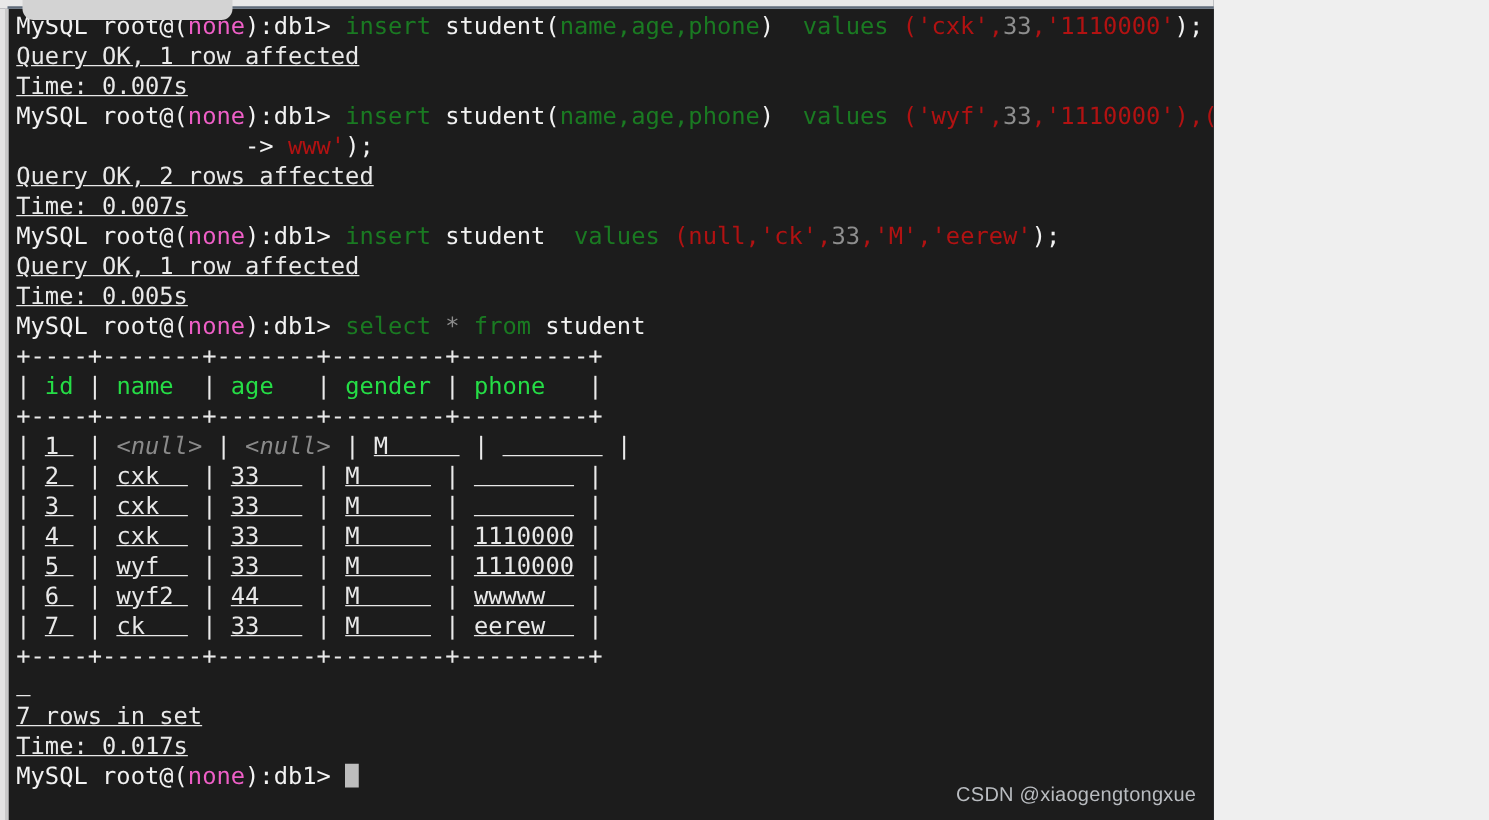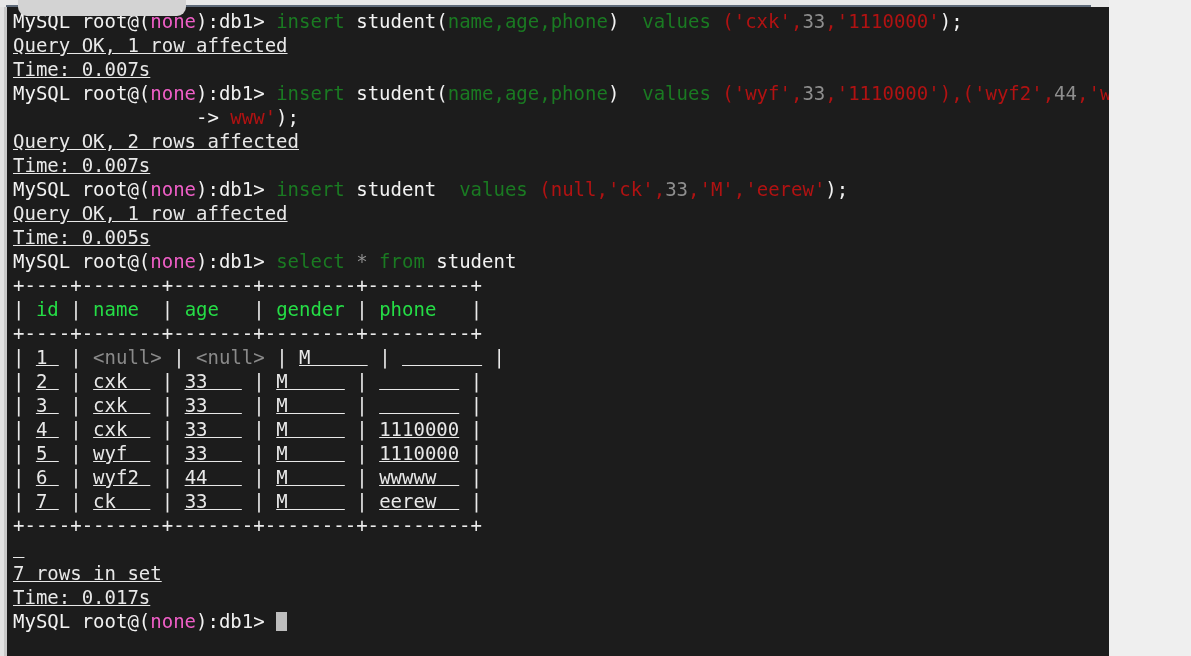--- a/index.html
+++ b/index.html
@@ -11,21 +11,21 @@
     width: 1191px;
     height: 656px;
     overflow: hidden;
     font-family: "DejaVu Sans Mono", "Liberation Mono", monospace;
   }
 
   #terminal-window {
     position: absolute;
     left: 0;
     top: 0;
-    width: 1109px;
+    width: 971px;
     height: 656px;
     background: #0f172a;
     overflow: hidden;
   }
 
   
   #titlebar-strip {
     position: absolute;
     left: 0; top: 0;
     width: 1191px; height: 7px;
@@ -90,21 +90,21 @@
   
   .c-default { color: #e8e8e8; text-decoration: underline; }
   .c-white   { color: #f2f2f2; }
   .c-magenta { color: #ef5fc7; }
   .c-kw      { color: #1a7a22; }
   .c-str     { color: #b11212; }
   .c-num     { color: #8e8e8e; }
   .c-gray    { color: #8e8e8e; }
   .c-hdr     { color: #25dd46; }
   .c-border  { color: #eaeaea; }
-  .c-null    { color: #8a8a8a; }
+  .c-null    { color: #8a8a8a; font-style: italic; }
 
   #cursor {
     display: inline-block;
     width: 11px;
     height: 19px;
     background: #bdbdbd;
     vertical-align: -3px;
   }
 
   #watermark {
@@ -127,14 +127,15 @@
   <div id="edge-right"></div>
 
   <div id="screen">
     <div id="console"><div class="line"><span class="c-white">MySQL root@(</span><span class="c-magenta">none</span><span class="c-white">):db1&gt; </span><span class="c-kw">insert</span><span class="c-white"> student(</span><span class="c-kw">name,age,phone</span><span class="c-white">) </span><span class="c-kw"> values</span><span class="c-str"> (</span><span class="c-str">'cxk'</span><span class="c-str">,</span><span class="c-num">33</span><span class="c-str">,</span><span class="c-str">'1110000'</span><span class="c-white">);</span></div><div class="line"><span class="c-default">Query OK, 1 row affected</span></div><div class="line"><span class="c-default">Time: 0.007s</span></div><div class="line"><span class="c-white">MySQL root@(</span><span class="c-magenta">none</span><span class="c-white">):db1&gt; </span><span class="c-kw">insert</span><span class="c-white"> student(</span><span class="c-kw">name,age,phone</span><span class="c-white">) </span><span class="c-kw"> values</span><span class="c-str"> (</span><span class="c-str">'wyf'</span><span class="c-str">,</span><span class="c-num">33</span><span class="c-str">,</span><span class="c-str">'1110000'</span><span class="c-str">),(</span><span class="c-str">'wyf2'</span><span class="c-str">,</span><span class="c-num">44</span><span class="c-str">,</span><span class="c-str">'ww</span></div><div class="line"><span class="c-white">                -&gt; </span><span class="c-str">www'</span><span class="c-white">);</span></div><div class="line"><span class="c-default">Query OK, 2 rows affected</span></div><div class="line"><span class="c-default">Time: 0.007s</span></div><div class="line"><span class="c-white">MySQL root@(</span><span class="c-magenta">none</span><span class="c-white">):db1&gt; </span><span class="c-kw">insert</span><span class="c-white"> student </span><span class="c-kw"> values</span><span class="c-str"> (</span><span class="c-str">null</span><span class="c-str">,</span><span class="c-str">'ck'</span><span class="c-str">,</span><span class="c-num">33</span><span class="c-str">,</span><span class="c-str">'M'</span><span class="c-str">,</span><span class="c-str">'eerew'</span><span class="c-white">);</span></div><div class="line"><span class="c-default">Query OK, 1 row affected</span></div><div class="line"><span class="c-default">Time: 0.005s</span></div><div class="line"><span class="c-white">MySQL root@(</span><span class="c-magenta">none</span><span class="c-white">):db1&gt; </span><span class="c-kw">select</span><span class="c-gray"> * </span><span class="c-kw">from</span><span class="c-white"> student</span></div><div class="line"><span class="c-border">+----+-------+-------+--------+---------+</span></div><div class="line"><span class="c-border">| </span><span class="c-hdr">id</span><span class="c-border"> | </span><span class="c-hdr">name </span><span class="c-border"> | </span><span class="c-hdr">age  </span><span class="c-border"> | </span><span class="c-hdr">gender</span><span class="c-border"> | </span><span class="c-hdr">phone  </span><span class="c-border"> |</span></div><div class="line"><span class="c-border">+----+-------+-------+--------+---------+</span></div><div class="line"><span class="c-border">| </span><span class="c-default">1 </span><span class="c-border"> | </span><span class="c-null">&lt;null&gt;</span><span class="c-border"> | </span><span class="c-null">&lt;null&gt;</span><span class="c-border"> | </span><span class="c-default">M     </span><span class="c-border"> | </span><span class="c-default">       </span><span class="c-border"> |</span></div><div class="line"><span class="c-border">| </span><span class="c-default">2 </span><span class="c-border"> | </span><span class="c-default">cxk  </span><span class="c-border"> | </span><span class="c-default">33   </span><span class="c-border"> | </span><span class="c-default">M     </span><span class="c-border"> | </span><span class="c-default">       </span><span class="c-border"> |</span></div><div class="line"><span class="c-border">| </span><span class="c-default">3 </span><span class="c-border"> | </span><span class="c-default">cxk  </span><span class="c-border"> | </span><span class="c-default">33   </span><span class="c-border"> | </span><span class="c-default">M     </span><span class="c-border"> | </span><span class="c-default">       </span><span class="c-border"> |</span></div><div class="line"><span class="c-border">| </span><span class="c-default">4 </span><span class="c-border"> | </span><span class="c-default">cxk  </span><span class="c-border"> | </span><span class="c-default">33   </span><span class="c-border"> | </span><span class="c-default">M     </span><span class="c-border"> | </span><span class="c-default">1110000</span><span class="c-border"> |</span></div><div class="line"><span class="c-border">| </span><span class="c-default">5 </span><span class="c-border"> | </span><span class="c-default">wyf  </span><span class="c-border"> | </span><span class="c-default">33   </span><span class="c-border"> | </span><span class="c-default">M     </span><span class="c-border"> | </span><span class="c-default">1110000</span><span class="c-border"> |</span></div><div class="line"><span class="c-border">| </span><span class="c-default">6 </span><span class="c-border"> | </span><span class="c-default">wyf2 </span><span class="c-border"> | </span><span class="c-default">44   </span><span class="c-border"> | </span><span class="c-default">M     </span><span class="c-border"> | </span><span class="c-default">wwwww  </span><span class="c-border"> |</span></div><div class="line"><span class="c-border">| </span><span class="c-default">7 </span><span class="c-border"> | </span><span class="c-default">ck   </span><span class="c-border"> | </span><span class="c-default">33   </span><span class="c-border"> | </span><span class="c-default">M     </span><span class="c-border"> | </span><span class="c-default">eerew  </span><span class="c-border"> |</span></div><div class="line"><span class="c-border">+----+-------+-------+--------+---------+</span></div><div class="line"><span class="c-default"> </span></div><div class="line"><span class="c-default">7 rows in set</span></div><div class="line"><span class="c-default">Time: 0.017s</span></div><div class="line"><span class="c-white">MySQL root@(</span><span class="c-magenta">none</span><span class="c-white">):db1&gt; </span><span id="cursor"></span></div></div>
   </div>
 
   <div id="titlebar-strip"></div>
   <div id="titlebar-accent"></div>
   <div id="window-tab"></div>
 
+  <div id="watermark">CSDN @xiaogengtongxue</div>
 
 </div>
 
 </body></html>

